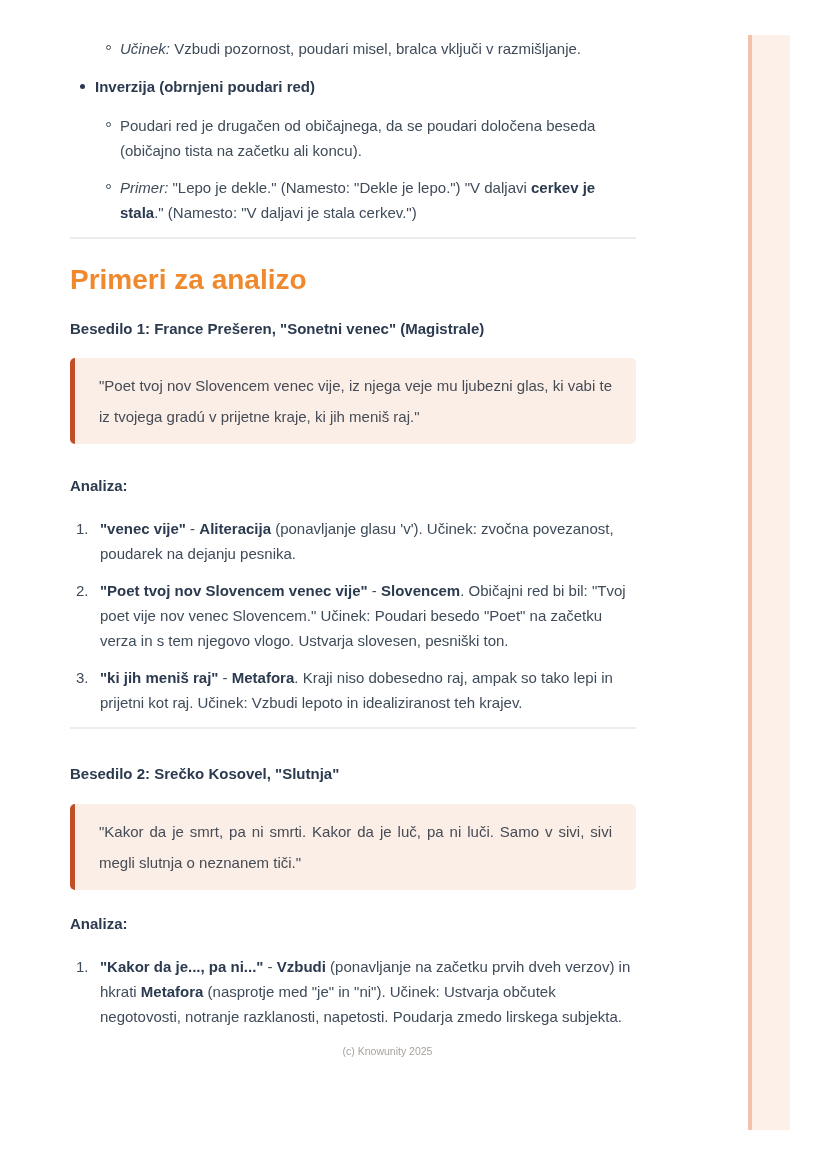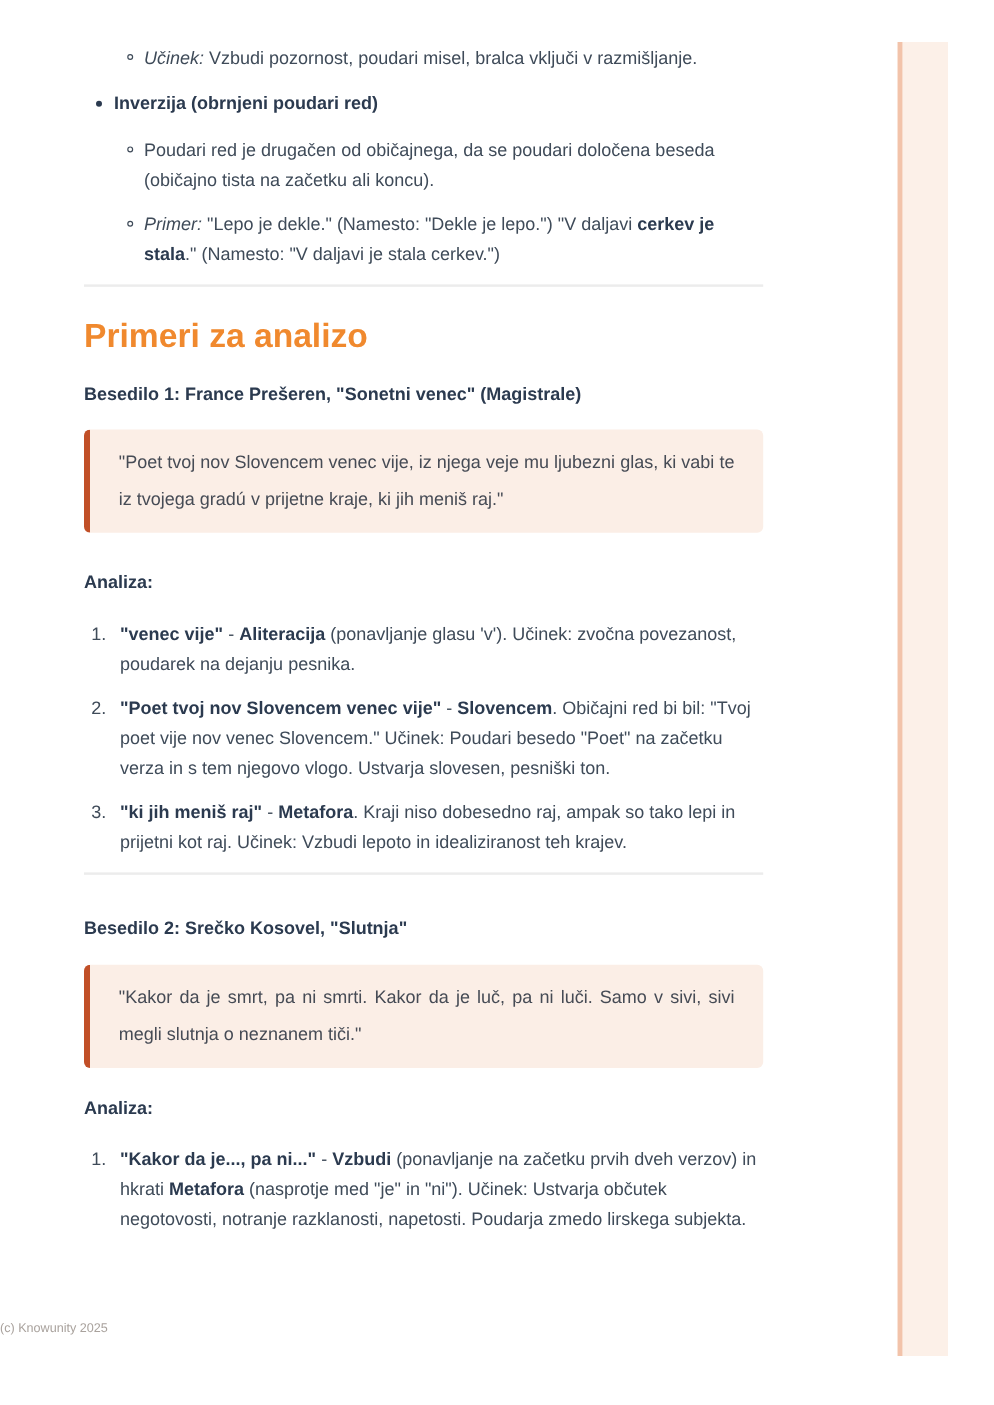--- a/index.html
+++ b/index.html
@@ -10,21 +10,21 @@
     font-size:15px;line-height:25px;
     color:var(--body_text,#3f4b59);
   }
   .stripe{
     position:absolute;left:748px;top:35px;width:38px;height:1095px;
     background:var(--stripe_fill,#fcf0e8);
     border-left:4px solid var(--stripe_line,#f2c3aa);
     z-index:1;
   }
   .watermark{
-    position:absolute;top:1100px;left:0;width:775px;text-align:left;
+    position:absolute;top:1044px;left:0;width:775px;text-align:center;
     font-size:10.5px;line-height:14px;color:var(--watermark,#a9a29d);z-index:3;
   }
   .content{position:absolute;left:70px;top:36px;width:566px;z-index:2;}
   ul,ol{margin:0;padding:0;list-style:none;}
   li{position:relative;margin:0 0 12px 0;}
   li:last-child{margin-bottom:0;}
   ul.sub li{padding-left:50px;}
   ul.sub li::before{
     content:"";position:absolute;left:36px;top:9px;width:5px;height:5px;
     border:1.5px solid var(--body_text,#3f4b59);border-radius:50%;box-sizing:border-box;

